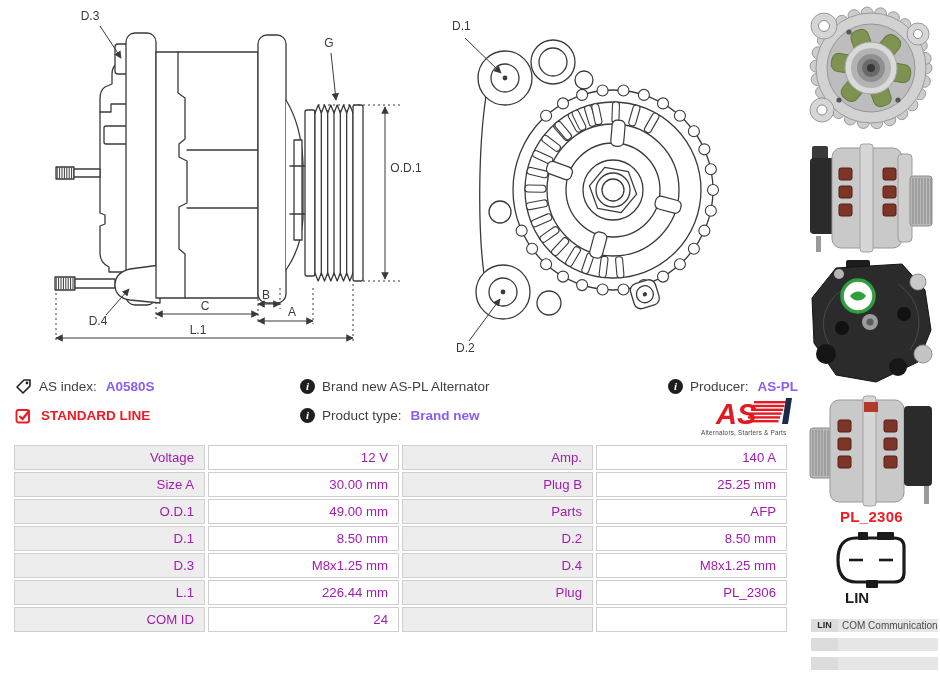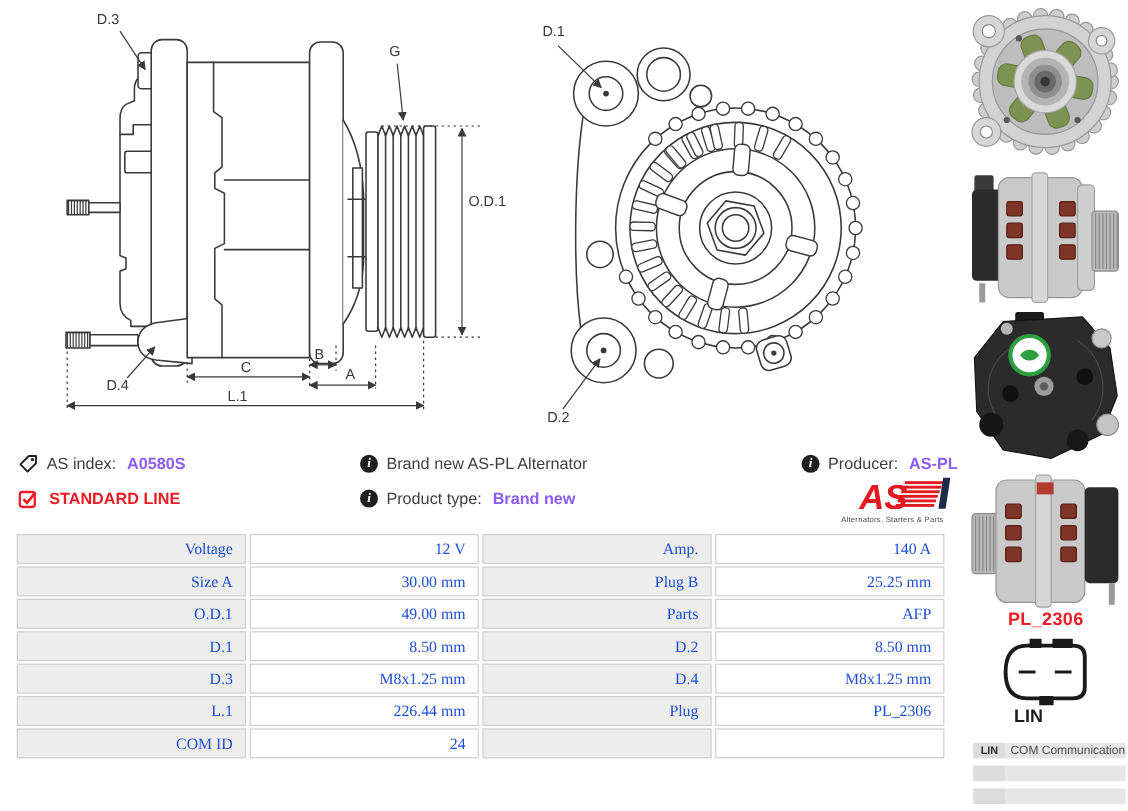--- a/index.html
+++ b/index.html
@@ -20,21 +20,21 @@
   .red-row{color:#ed1c24;font-weight:bold;}
   .red-row b{color:#ed1c24;}
   .info-ico{width:15px;height:15px;border-radius:50%;background:#1f1f1f;color:#fff;
             font:italic bold 11px/15px "Liberation Serif",serif;text-align:center;
             display:inline-block;flex:0 0 15px;}
   
   #as-logo{left:698px;top:398px;width:94px;height:40px;}
   
   #spec-table{position:absolute;left:11px;top:443px;width:779px;
               border-collapse:separate;border-spacing:3px 2px;table-layout:fixed;
-              font-size:13.2px;color:#1d4ed8;font-family:Liberation Serif, serif;}
+              font-size:13.2px;color:#a21caf;}
   #spec-table td{border:1px solid #cfcfcf;height:23px;padding:0 10px;text-align:right;
                  white-space:nowrap;overflow:hidden;}
   #spec-table td.lbl{background:#ededed;}
   #spec-table td.val{background:#fff;}
   
   #plug-panel{left:805px;top:508px;width:133px;}
   #plug-name{text-align:center;color:#ed1c24;font-weight:bold;font-size:15px;letter-spacing:.3px;}
   #plug-svg{display:block;margin:7px auto 0;}
   #lin-label{font-weight:bold;font-size:15px;color:#1c1c1c;padding-left:40px;margin-top:1px;}
   #legend{margin-top:13px;padding-left:6px;}

